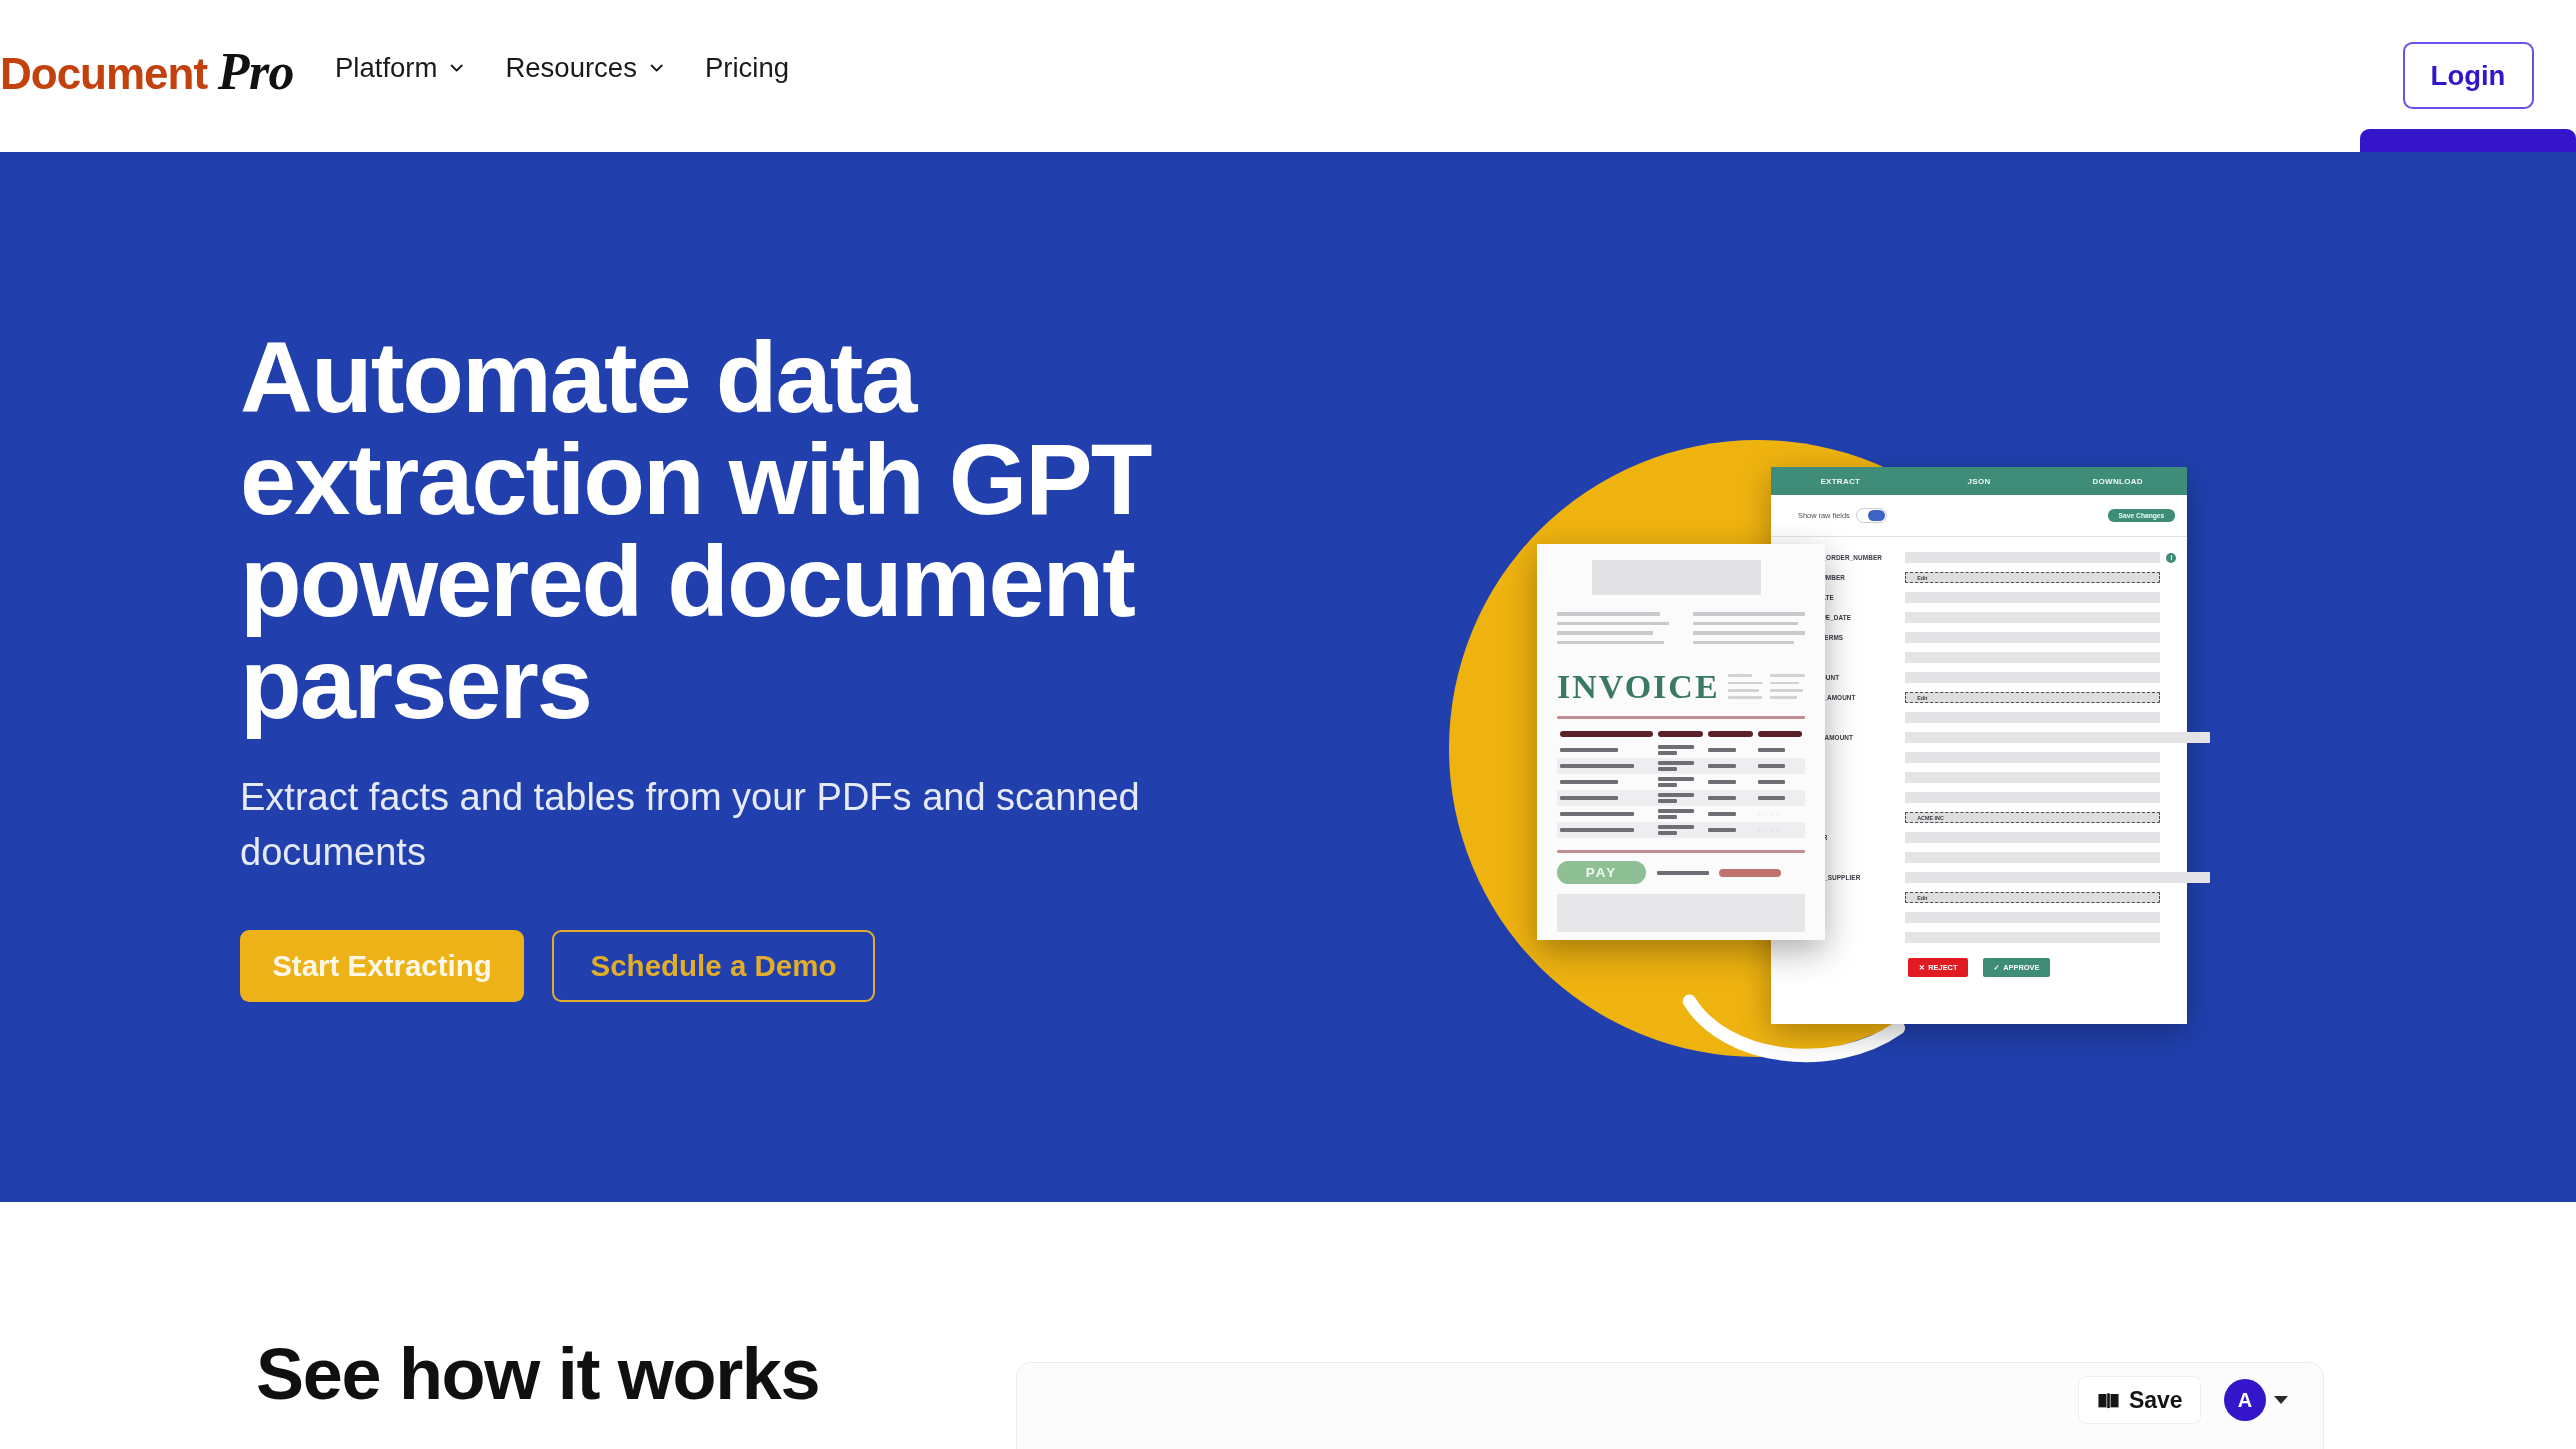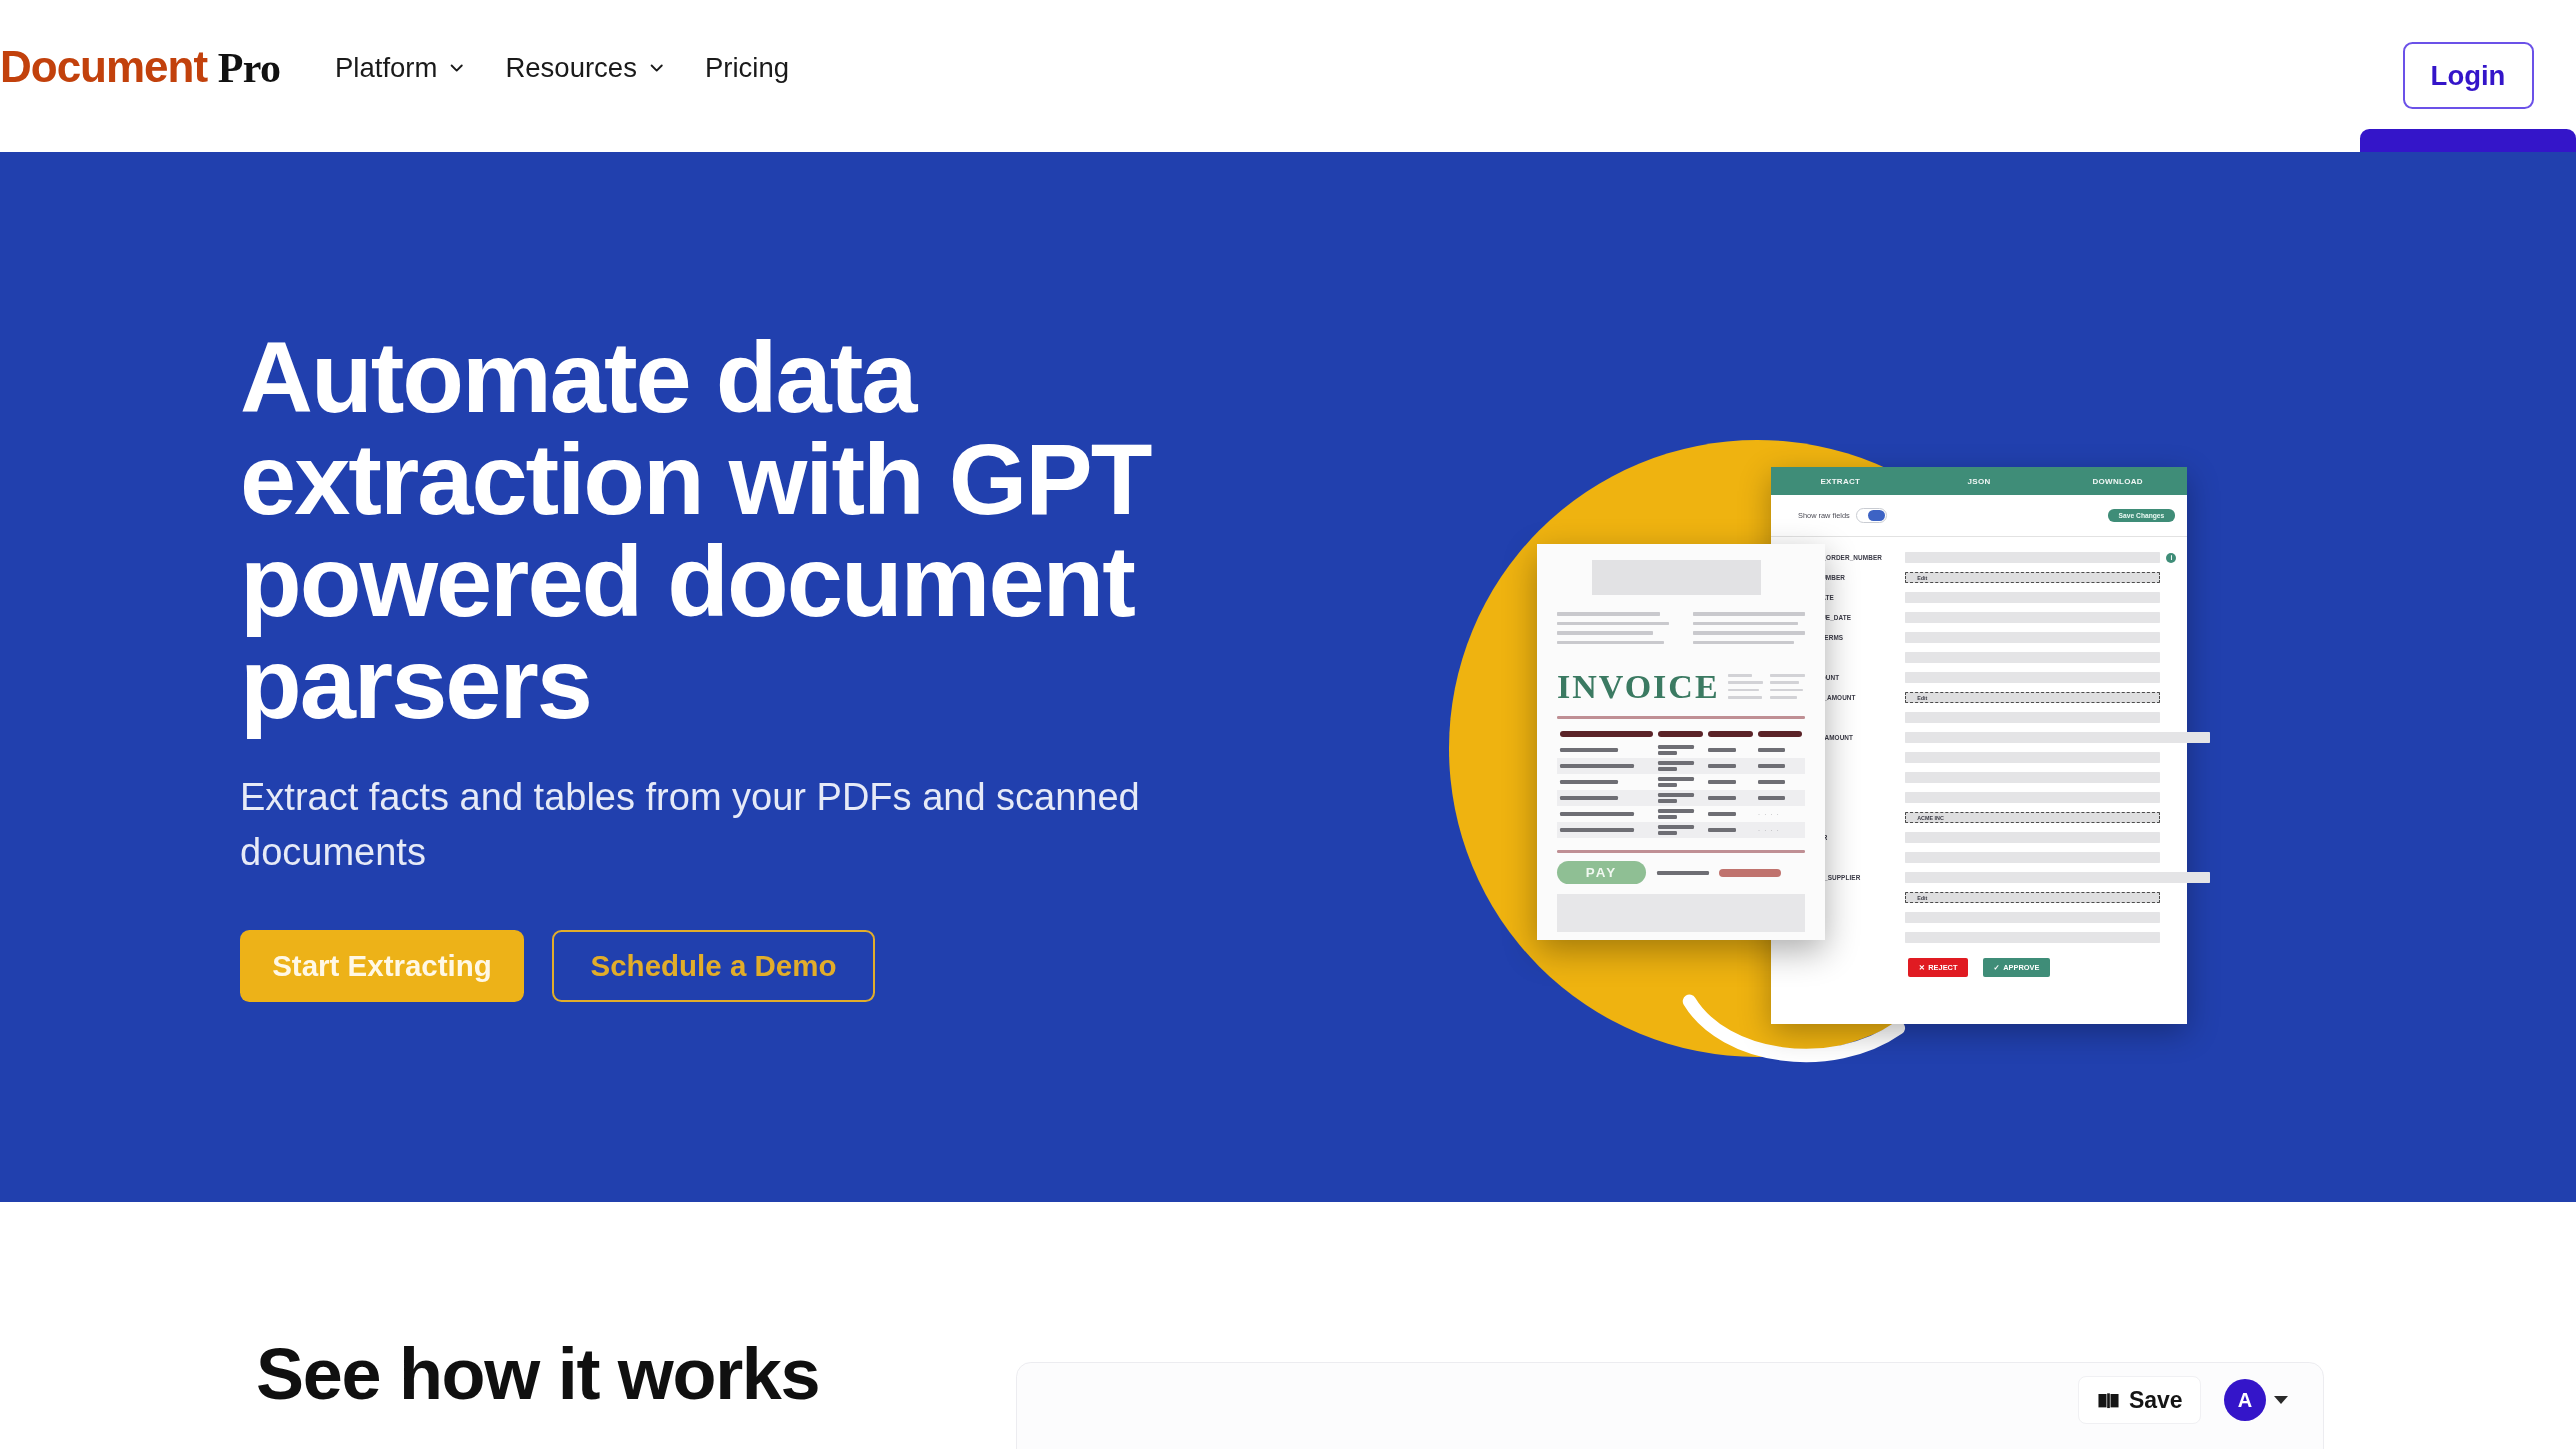--- a/index.html
+++ b/index.html
@@ -21,21 +21,21 @@
     position: absolute; left: 0px; top: 42px;
     display: flex; align-items: baseline;
   }
   .logo-doc {
     font-family: "Liberation Sans", sans-serif;
     font-size: 44px; font-weight: bold;
     color: #c2410c; letter-spacing: -1px;
   }
   .logo-pro {
     font-family: "Liberation Serif", serif;
-    font-size: 42px; font-weight: bold;
+    font-size: 52px; font-style: italic; font-weight: bold;
     color: #111111; margin-left: 10.7px; letter-spacing: -0.7px;
   }
   .nav-links {
     position: absolute; left: 335px; top: 52px;
     display: flex; align-items: center; gap: 40px;
   }
   .nav-item {
     display: flex; align-items: center; gap: 10.7px;
     font-size: 27.5px; color: #1a1a1a; font-weight: 500;
     cursor: pointer; white-space: nowrap;
@@ -186,21 +186,21 @@
     position: absolute; left: 101px; top: 278px;
     width: 288px; height: 396px;
     background: #fbfbfb;
     box-shadow: 0 10.7px 32px rgba(0,0,0,0.32);
     padding: 16px 20px;
   }
   .inv-hdrblock { width: 68%; height: 35px; background: #e2e2e4; margin: 0 auto 0 35px; }
   .inv-cols { display: flex; justify-content: space-between; margin-top: 17.4px; }
   .inv-col { width: 45%; }
   .inv-ln { height: 3.4px; background: #c9c9cd; margin-bottom: 6px; border-radius: 0.7px; }
-  .inv-title-row { display: flex; margin-top: 20px; gap: 8px; }
+  .inv-title-row { display: flex; align-items: center; margin-top: 20px; gap: 8px; }
   .inv-title {
     font-family: "Liberation Serif", serif;
     font-size: 34px; font-weight: bold; color: #3b7a62;
     letter-spacing: 2px; line-height: 34px;
   }
   .inv-meta { flex: 1; display: flex; gap: 6.7px; padding-top: 4px; }
   .inv-meta-col { flex: 1; }
   .inv-meta-col .inv-ln { height: 2.7px; margin-bottom: 4.7px; background: #d2d2d6; }
   .inv-rule { height: 3.4px; background: #bf8f94; margin: 12px 0 6.7px; border-radius: 1.3px; }
   .inv-table { }

